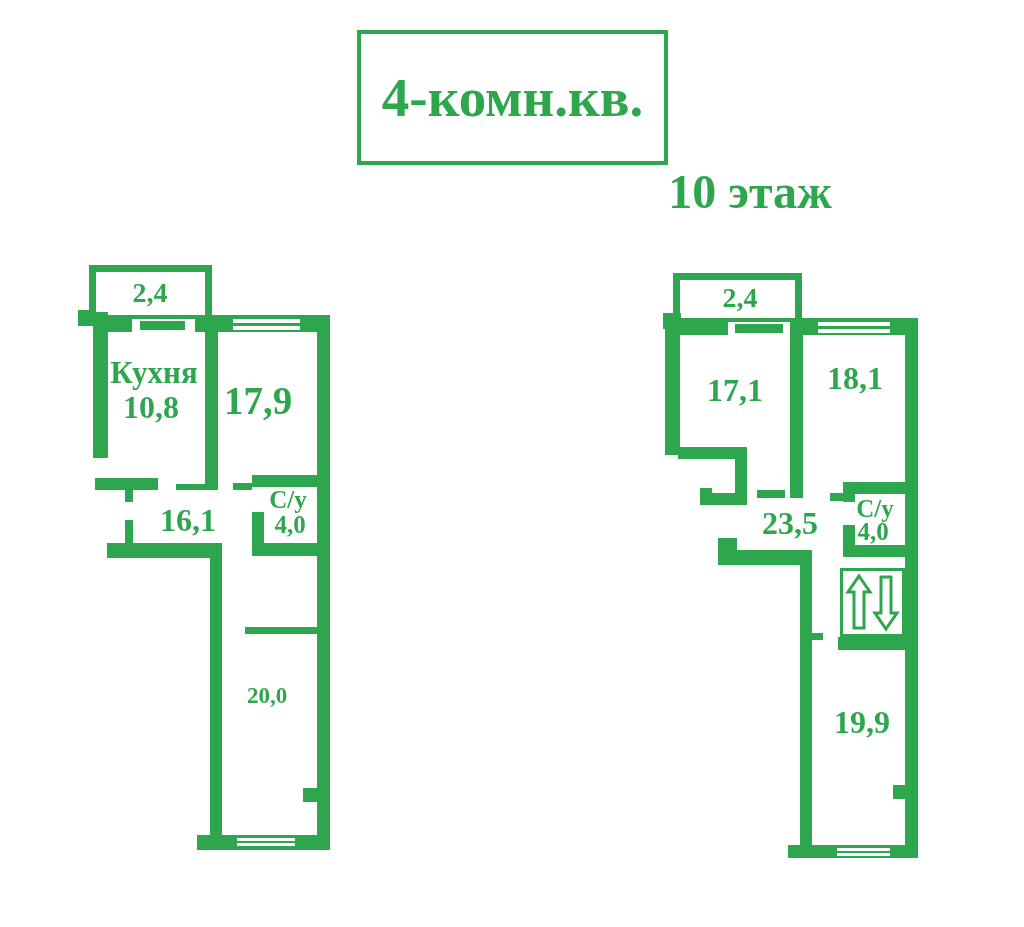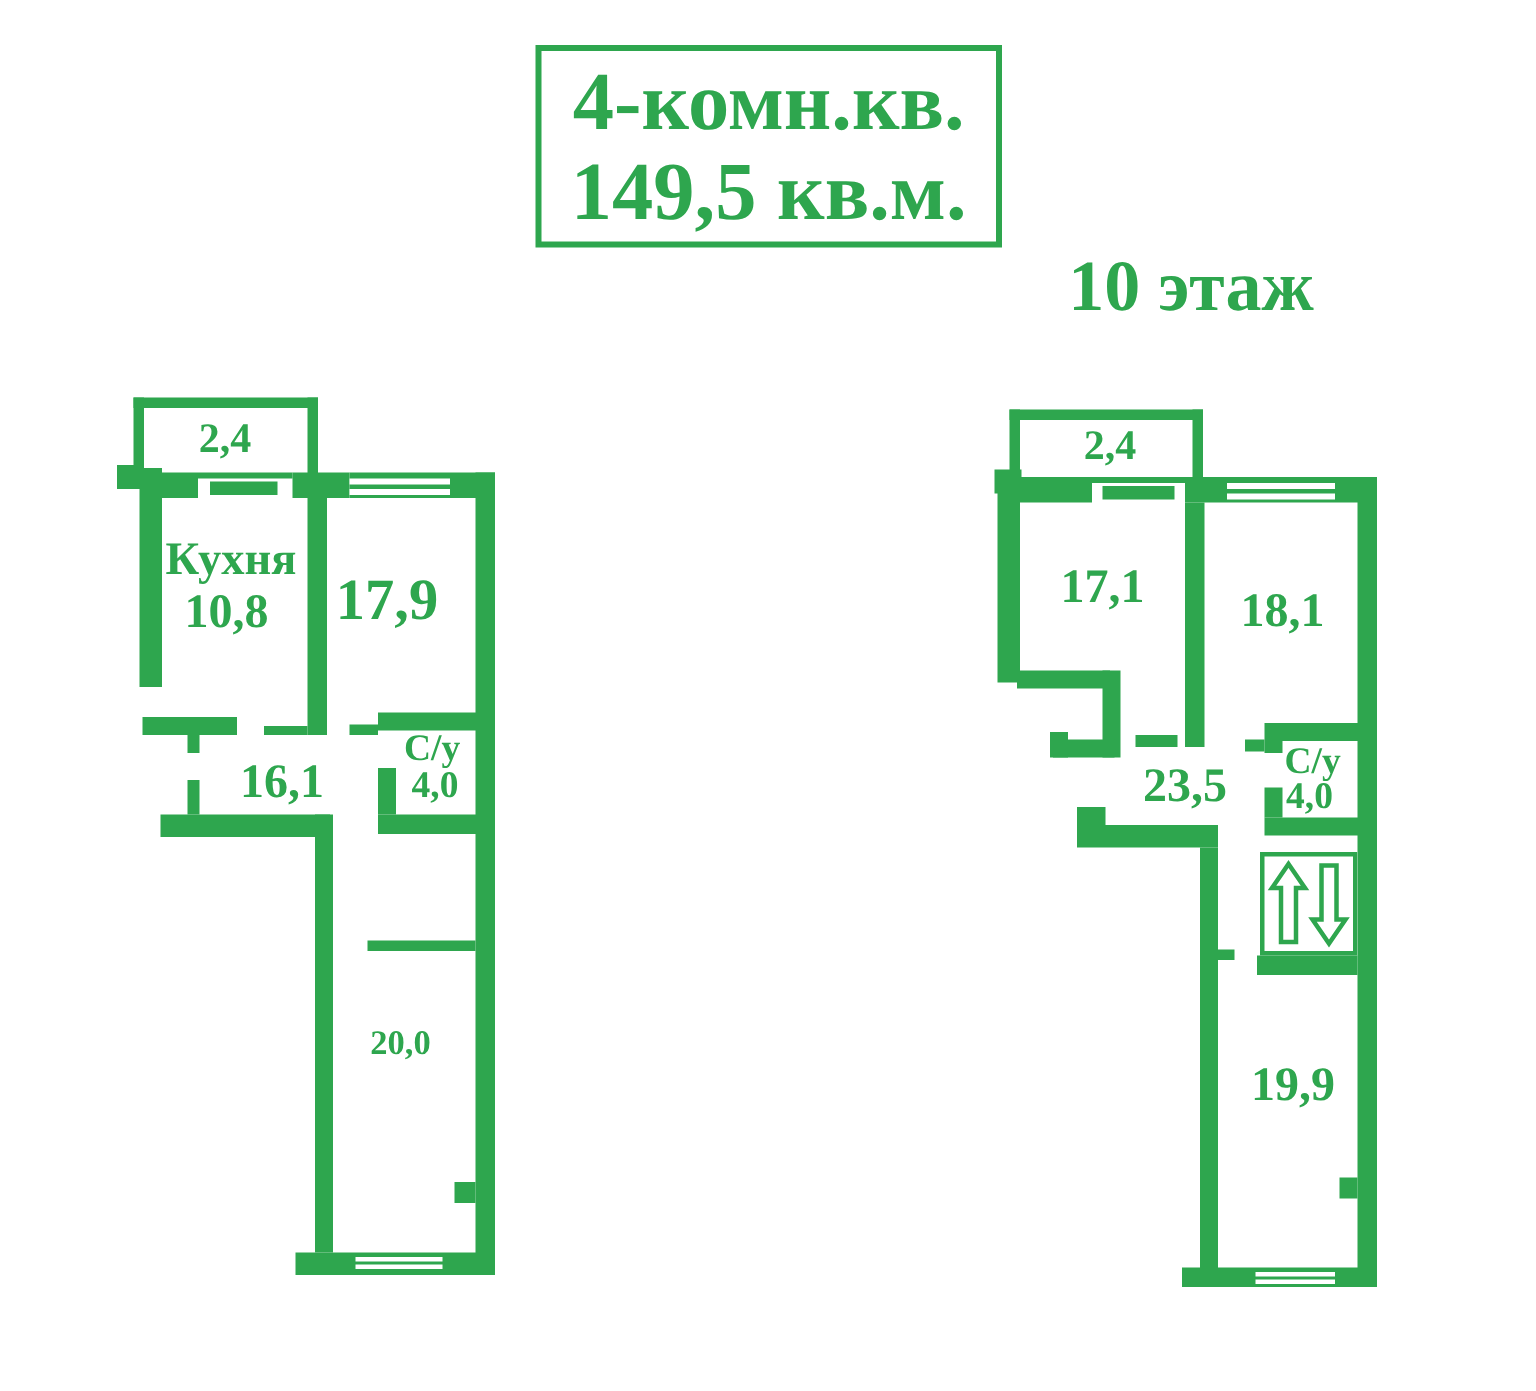--- a/index.html
+++ b/index.html
@@ -18,24 +18,23 @@
   .floor-label{position:absolute;transform:translate(-50%,-50%);font-size:48px;}
   .stairs-box{position:absolute;border:3px solid var(--green,#2EA64E);box-sizing:border-box;background:#fff;}
 </style>
 </head>
 <body>
 
 <div class="canvas">
 
   <div class="title-box">
     <div>4-комн.кв.</div>
-    <div>149,5 кв.м.</div>
   </div>
 
-  <div class="floor-label" style="left:794px;top:191px">10 этаж</div>
+  <div class="floor-label" style="left:750px;top:191px">10 этаж</div>
 
   <div class="plan" style="left:75px;top:260px;width:262px;height:600px">
 
     <i class="w" style="left:14px;top:5px;width:123px;height:7px"></i>
     <i class="w" style="left:14px;top:5px;width:7px;height:55px"></i>
     <i class="w" style="left:130px;top:5px;width:7px;height:55px"></i>
 
     <i class="w" style="left:3px;top:50px;width:18px;height:16px"></i>
     <i class="w" style="left:18px;top:52px;width:15px;height:146px"></i>
     <i class="w" style="left:21px;top:55px;width:36px;height:17px"></i>
@@ -122,20 +121,20 @@
     <i class="w" style="left:140px;top:300px;width:12px;height:293px"></i>
     <i class="w" style="left:152px;top:368px;width:11px;height:7px"></i>
     <i class="w" style="left:178px;top:372px;width:67px;height:13px"></i>
     <i class="w" style="left:233px;top:520px;width:12px;height:14px"></i>
     <i class="w" style="left:128px;top:580px;width:130px;height:13px"></i>
     <i class="ww" style="left:177px;top:583px;width:53px;height:3px"></i>
     <i class="ww" style="left:177px;top:588px;width:53px;height:3px"></i>
 
     <span class="lbl" style="left:80px;top:33px;font-size:28px">2,4</span>
     <span class="lbl" style="left:75px;top:125px;font-size:32px">17,1</span>
-    <span class="lbl" style="left:195px;top:141px;font-size:32px">18,1</span>
+    <span class="lbl" style="left:195px;top:113px;font-size:32px">18,1</span>
     <span class="lbl" style="left:130px;top:258px;font-size:32px">23,5</span>
     <span class="lbl" style="left:215px;top:243px;font-size:25px">С/у</span>
     <span class="lbl" style="left:213px;top:266px;font-size:25px">4,0</span>
     <span class="lbl" style="left:202px;top:457px;font-size:32px">19,9</span>
   </div>
 
 </div>
 
 </body></html>

